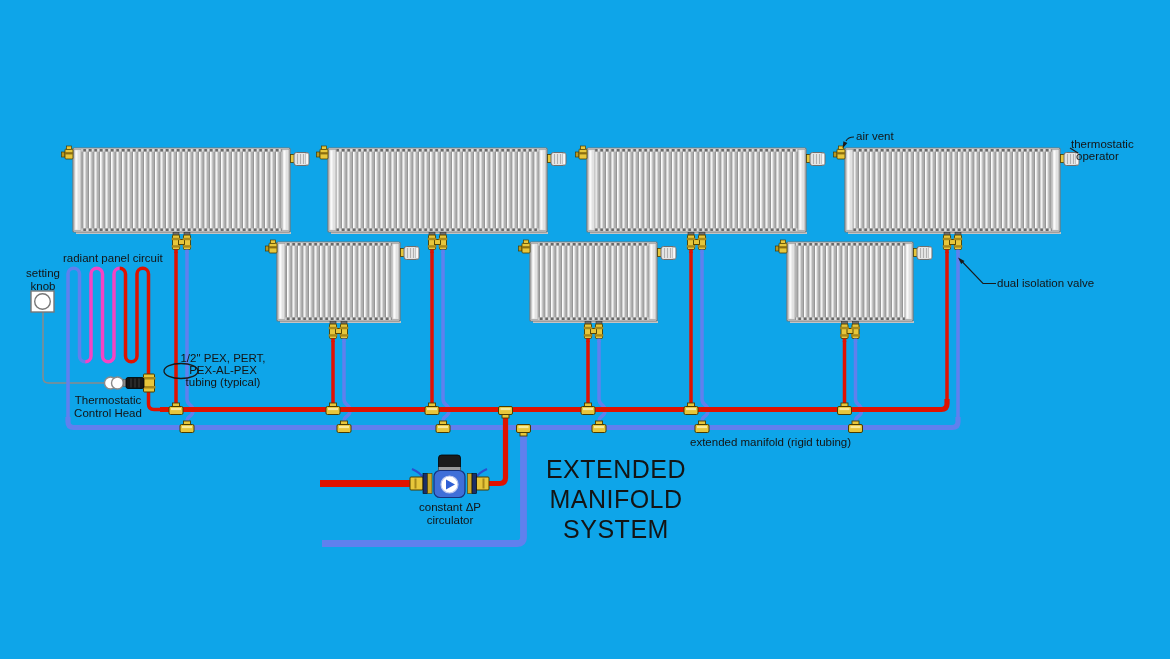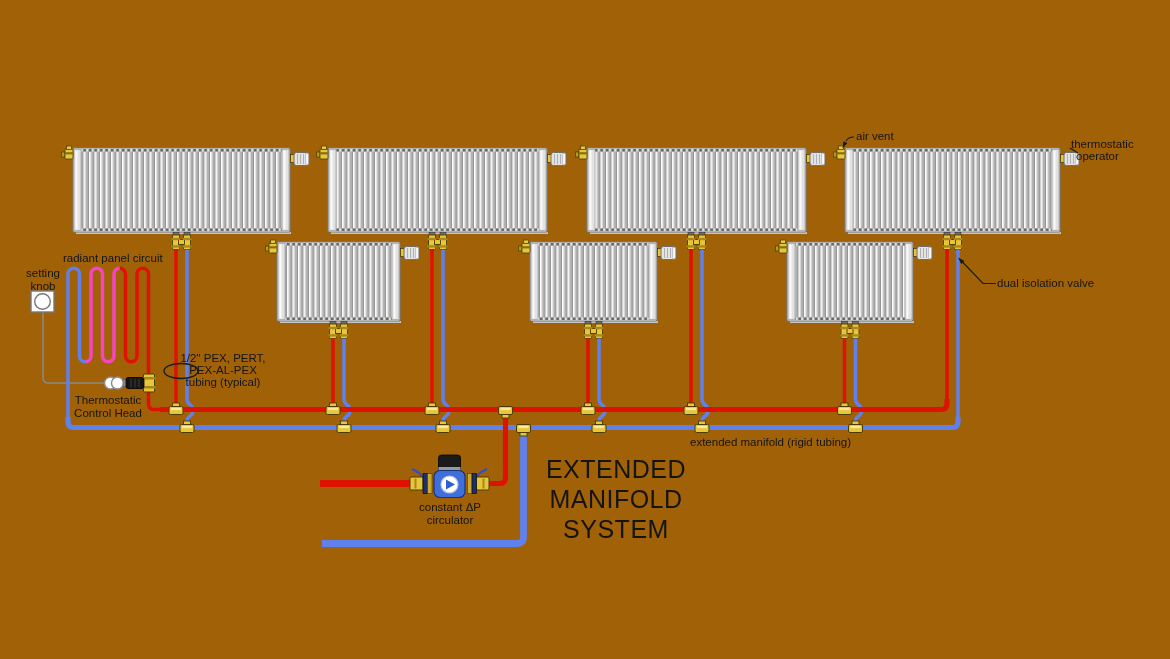--- a/index.html
+++ b/index.html
@@ -1,16 +1,16 @@
 <!DOCTYPE html>
 <html style="--supply: #df1200; --return: #6080ee; --radiant: #f544c4; --brass: #e7c63b; --text: #141414;"><head>
 <meta charset="utf-8">
 <style>
   html,body{margin:0;padding:0;background:#ffffff;}
-  .canvas{position:relative;width:1170px;height:659px;background:#a16207;overflow:hidden;}
+  .canvas{position:relative;width:1170px;height:659px;background:#0ea5e9;overflow:hidden;}
   svg{display:block;font-family:"Liberation Sans",sans-serif;}
   .supply{stroke:var(--supply);fill:none;}
   .return{stroke:var(--return);fill:none;}
   .radiant{stroke:var(--radiant);fill:none;}
   .w35{stroke-width:3.5;}
   .w5{stroke-width:5.2;}
   .w65{stroke-width:6.8;}
   .lbl{font-size:11.5px;fill:var(--text);}
   .lblc{text-anchor:middle;}
   .title{font-size:25px;letter-spacing:.5px;fill:var(--text);}

